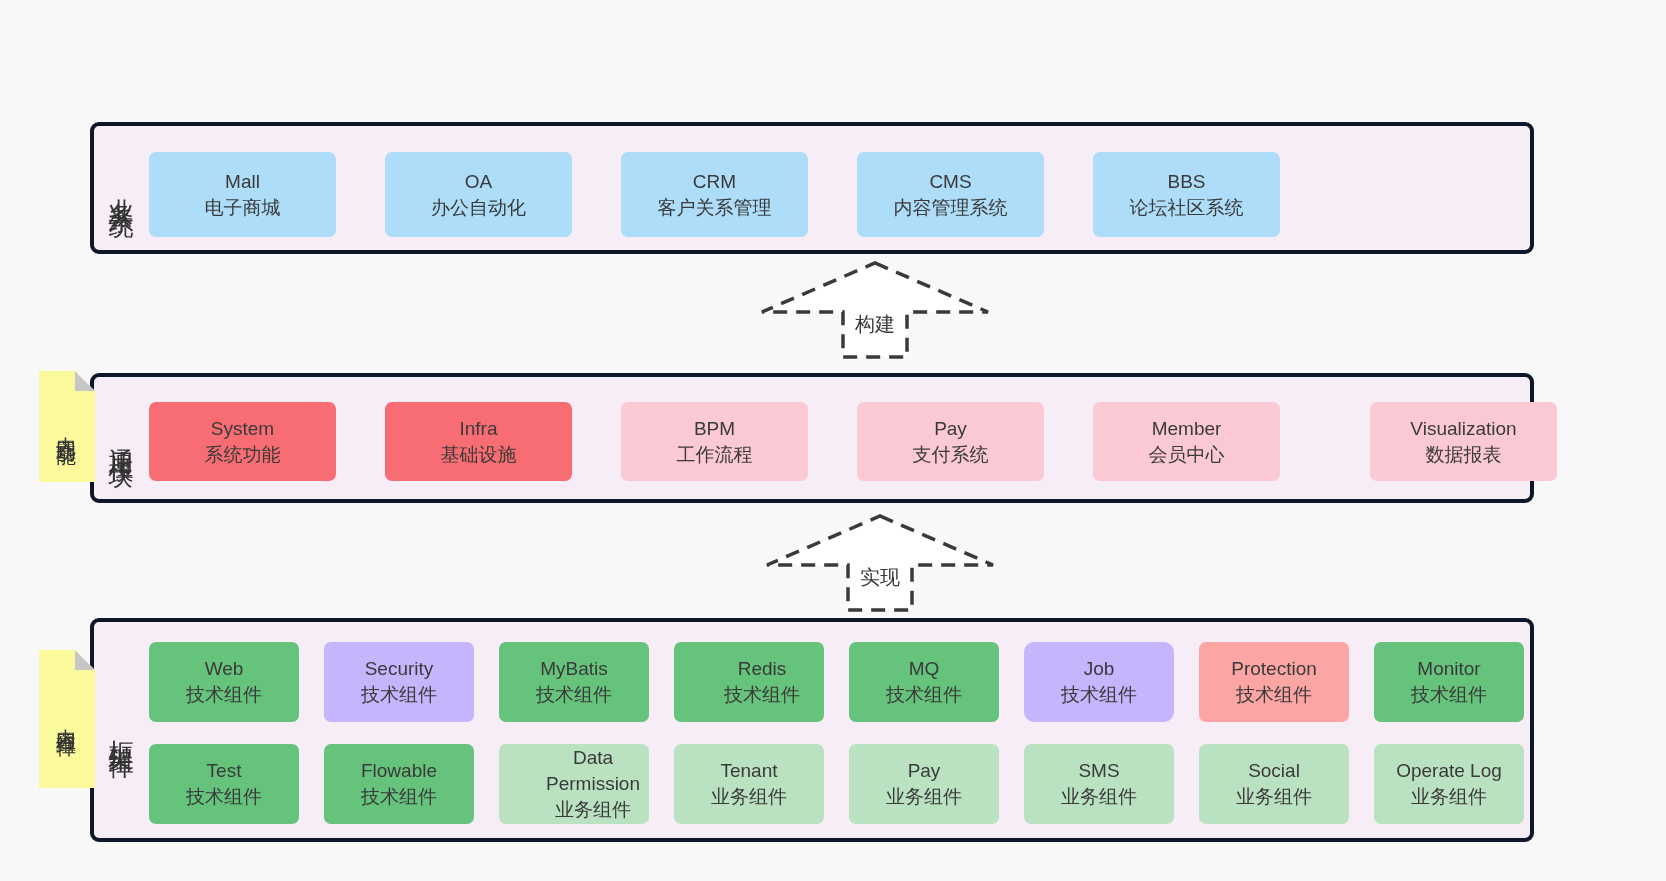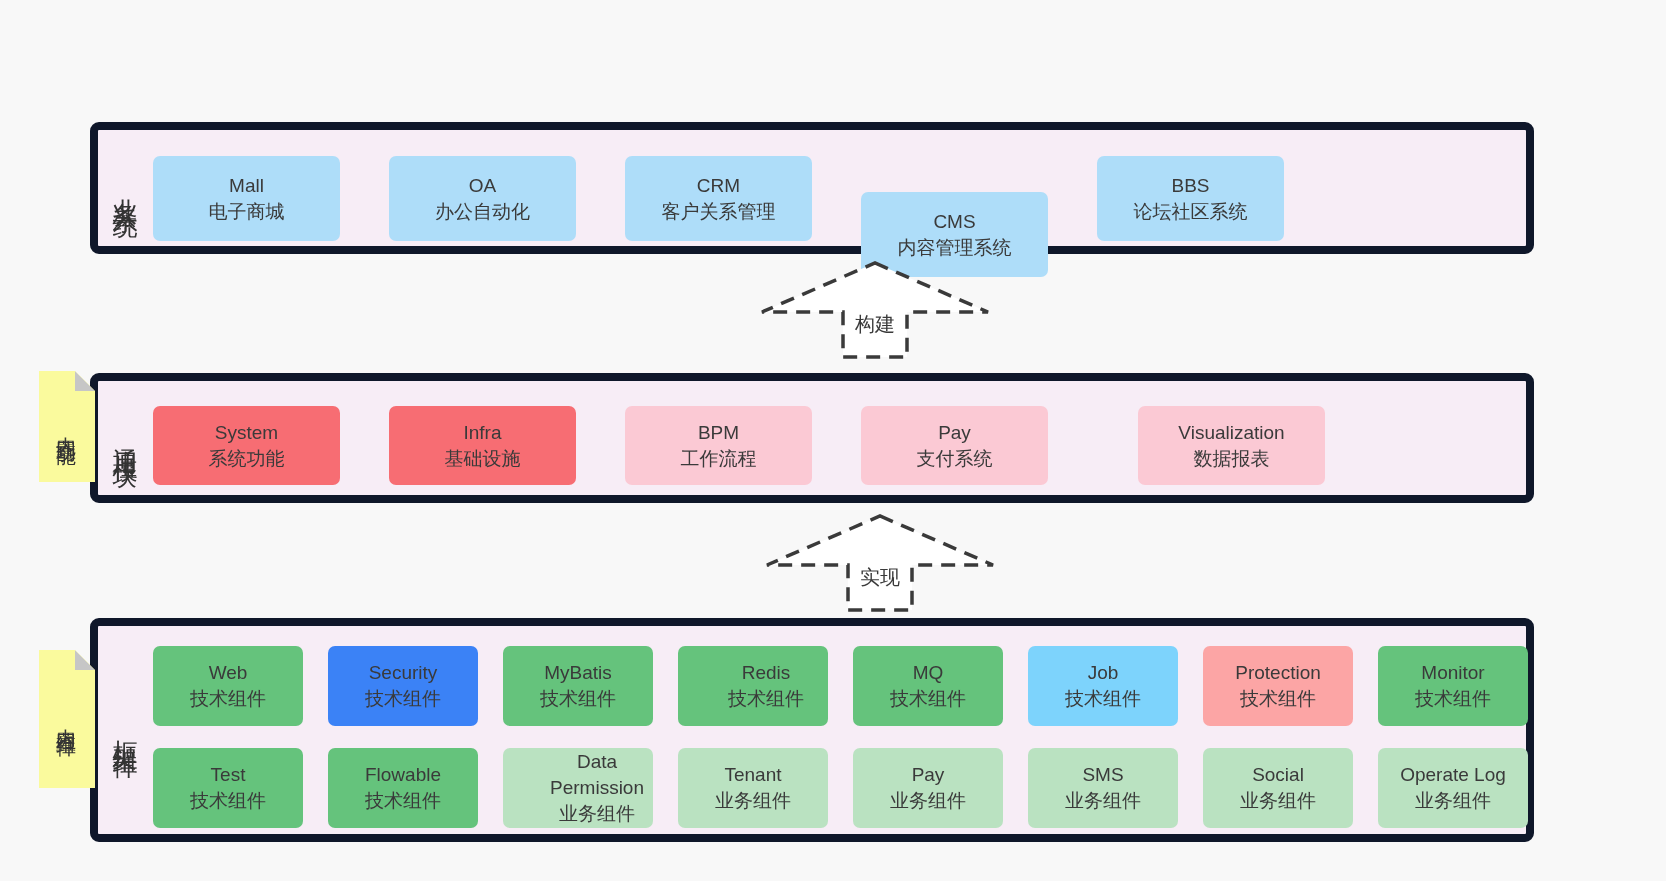--- a/index.html
+++ b/index.html
@@ -9,21 +9,21 @@
     font-family:"Liberation Sans","DejaVu Sans",sans-serif;
     color:#3a3a3a;
     overflow:hidden;
   }
   #stage { position:relative; width:1666px; height:881px; }
 
   
   .band {
     position:absolute; left:90px; width:1444px;
     background:#f7edf6;
-    border:8px solid #0f172a;
+    border:4px solid #0f172a;
     border-radius:9px;
     box-sizing:border-box;
   }
   #band-business   { top:122px; height:132px; }
   #band-modules    { top:373px; height:130px; }
   #band-components { top:618px; height:224px; }
 
   .band-label {
     position:absolute; left:8px; top:0; bottom:0; width:40px;
     display:flex; align-items:center; justify-content:center;
@@ -94,21 +94,21 @@
           <div class="node-subtitle">电子商城</div>
         </div>
         <div class="node" style="background: rgb(174, 221, 249);">
           <div class="node-title">OA</div>
           <div class="node-subtitle">办公自动化</div>
         </div>
         <div class="node" style="background: rgb(174, 221, 249);">
           <div class="node-title">CRM</div>
           <div class="node-subtitle">客户关系管理</div>
         </div>
-        <div class="node" style="background: rgb(174, 221, 249); margin-top: 36px;">
+        <div class="node" style="background: rgb(174, 221, 249);">
           <div class="node-title">CMS</div>
           <div class="node-subtitle">内容管理系统</div>
         </div>
         <div class="node" style="background: rgb(174, 221, 249);">
           <div class="node-title">BBS</div>
           <div class="node-subtitle">论坛社区系统</div>
         </div>
       </div>
   </div>
 
@@ -129,56 +129,60 @@
           <div class="node-subtitle">基础设施</div>
         </div>
         <div class="node" style="background: rgb(251, 201, 212);">
           <div class="node-title">BPM</div>
           <div class="node-subtitle">工作流程</div>
         </div>
         <div class="node" style="background: rgb(251, 201, 212);">
           <div class="node-title">Pay</div>
           <div class="node-subtitle">支付系统</div>
         </div>
+        <div class="node" style="background: rgb(251, 201, 212);">
+          <div class="node-title">Member</div>
+          <div class="node-subtitle">会员中心</div>
+        </div>
         <div class="node" style="background: rgb(251, 201, 212); margin-left: 41px;">
           <div class="node-title">Visualization</div>
           <div class="node-subtitle">数据报表</div>
         </div>
       </div>
   </div>
 
   <svg class="arrow-svg" id="arrow-implement" width="240" height="100" viewBox="0 0 240 100">
     <polygon points="120,3 233,52 152,52 152,97 88,97 88,52 7,52" fill="#ffffff" stroke="#3a3a3a" stroke-width="3.5" stroke-dasharray="14 9"></polygon>
     <text x="120" y="71" text-anchor="middle" font-size="20" fill="#3a3a3a">实现</text>
   </svg>
 
   <div class="band" id="band-components">
     <div class="band-label">框架组件</div>
     <div class="row row-8 row-top">
         <div class="node" style="background: rgb(101, 195, 124);">
           <div class="node-title">Web</div>
           <div class="node-subtitle">技术组件</div>
         </div>
-        <div class="node" style="background: #3b82f6; align-items: center;">
+        <div class="node" style="background: #c4b5fd; align-items: center;">
           <div class="node-title">Security</div>
           <div class="node-subtitle">技术组件</div>
         </div>
         <div class="node" style="background: rgb(101, 195, 124);">
           <div class="node-title">MyBatis</div>
           <div class="node-subtitle">技术组件</div>
         </div>
         <div class="node" style="background: rgb(101, 195, 124); padding-left: 36px;">
           <div class="node-title">Redis</div>
           <div class="node-subtitle">技术组件</div>
         </div>
         <div class="node" style="background: rgb(101, 195, 124);">
           <div class="node-title">MQ</div>
           <div class="node-subtitle">技术组件</div>
         </div>
-        <div class="node" style="background: #7dd3fc;">
+        <div class="node" style="background: #c4b5fd; border-radius: 10px;">
           <div class="node-title">Job</div>
           <div class="node-subtitle">技术组件</div>
         </div>
         <div class="node" style="background: #fca5a5;">
           <div class="node-title">Protection</div>
           <div class="node-subtitle">技术组件</div>
         </div>
         <div class="node" style="background: rgb(101, 195, 124);">
           <div class="node-title">Monitor</div>
           <div class="node-subtitle">技术组件</div>

